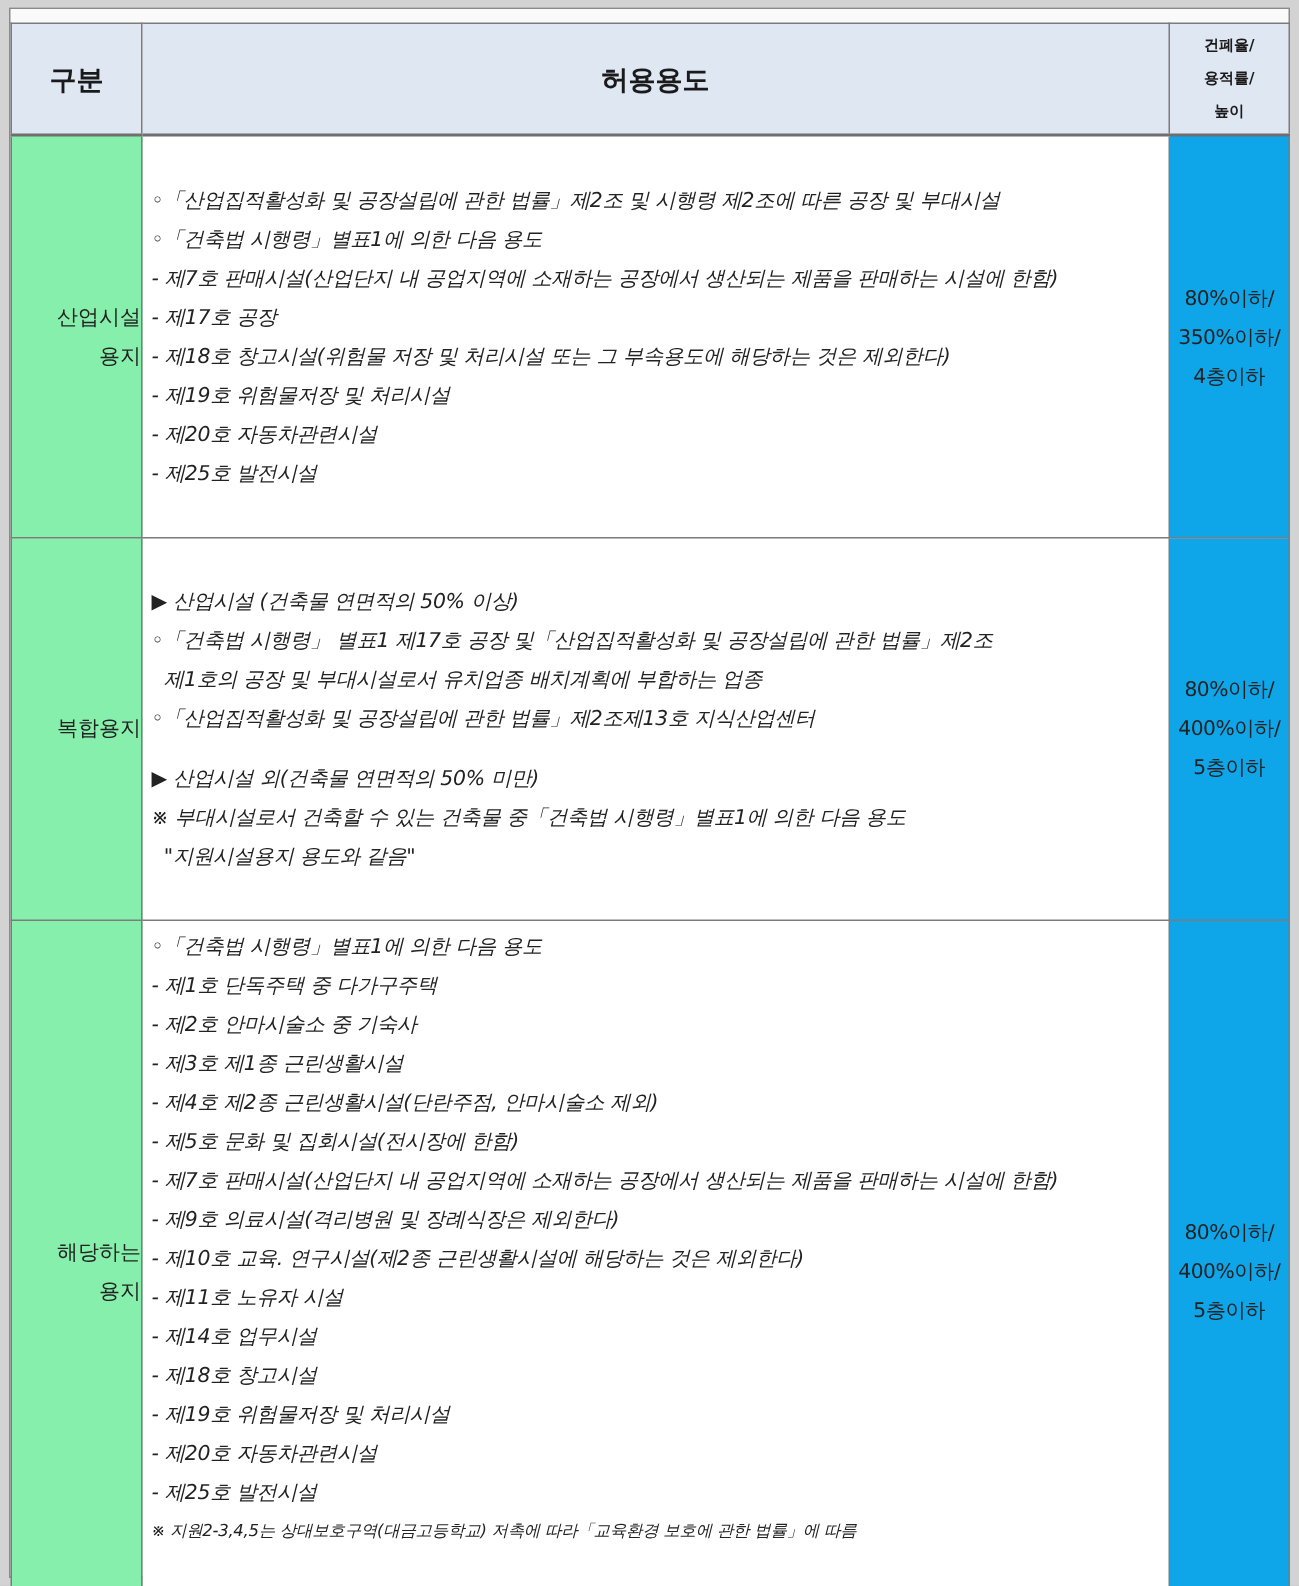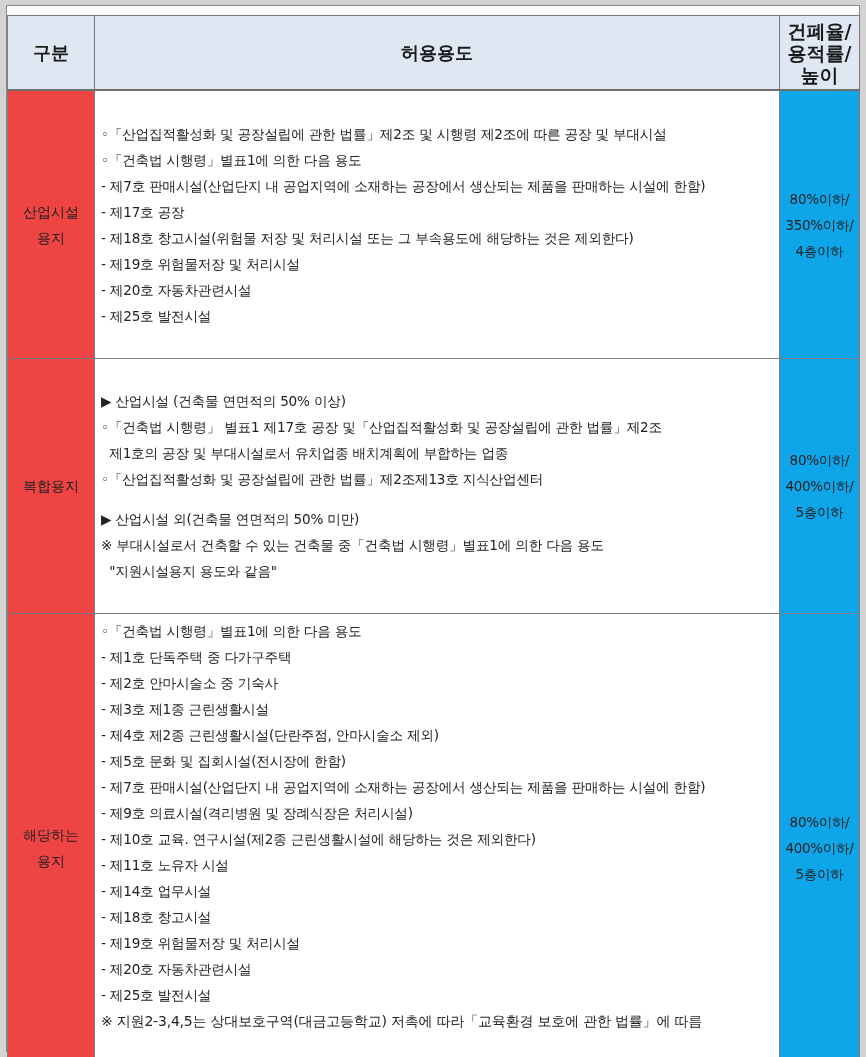--- a/index.html
+++ b/index.html
@@ -33,51 +33,51 @@
   col.c2 { width:685px; }
   col.c3 { width:80px; }
   thead th {
     background:#dfe7f3;
     height:73px;
     font-weight:bold;
     font-size:18px;
     color:#1a1a1a;
     border-bottom:2px solid #6f6f6f;
   }
-  thead th.ratio { font-size:19px; line-height:22px; }
+  thead th.ratio { font-size:10px; line-height:22px; }
   .cat {
-    text-align:center;
+    text-align:right;
     font-size:14px;
     line-height:26px;
-    background:#ef4444;
+    background:#86efac;
     margin-left:33px;
   }
   .uses {
     padding:6px 0 6px 6px;
     font-size:13.6px;
     line-height:26px;
     letter-spacing:-0.2px;
     white-space:nowrap;
     overflow:hidden;
     background:#ffffff;
   }
-  .uses .line { display:block; }
+  .uses .line { display:block;font-style:italic; }
   .uses .gap { display:block; height:14px; }
   .ratio-cell {
     text-align:center;
     font-size:13.5px;
     line-height:26px;
     background:#0ea5e9;
     letter-spacing:-0.3px;
   }
   .r1 td { height:255px; }
   .r2 td { height:242px; }
   .r3 td { height:457px; }
   .r3 .uses { vertical-align:top; padding-top:4px; }
-  .note-small { font-size:14px; }
+  .note-small { font-size:11px; }
 </style>
 </head>
 <body>
 
 <div class="page">
   <div class="sheet">
     <table>
       <colgroup>
           <col class="c1">
           <col class="c2">
@@ -145,21 +145,21 @@
             <span>용지</span>
           </td>
           <td class="uses">
             <span class="line">◦「건축법 시행령」별표1에 의한 다음 용도</span>
             <span class="line">- 제1호 단독주택 중 다가구주택</span>
             <span class="line">- 제2호 안마시술소 중 기숙사</span>
             <span class="line">- 제3호 제1종 근린생활시설</span>
             <span class="line">- 제4호 제2종 근린생활시설(단란주점, 안마시술소 제외)</span>
             <span class="line">- 제5호 문화 및 집회시설(전시장에 한함)</span>
             <span class="line">- 제7호 판매시설(산업단지 내 공업지역에 소재하는 공장에서 생산되는 제품을 판매하는 시설에 한함)</span>
-            <span class="line">- 제9호 의료시설(격리병원 및 장례식장은 처리시설)</span>
+            <span class="line">- 제9호 의료시설(격리병원 및 장례식장은 제외한다)</span>
             <span class="line">- 제10호 교육. 연구시설(제2종 근린생활시설에 해당하는 것은 제외한다)</span>
             <span class="line">- 제11호 노유자 시설</span>
             <span class="line">- 제14호 업무시설</span>
             <span class="line">- 제18호 창고시설</span>
             <span class="line">- 제19호 위험물저장 및 처리시설</span>
             <span class="line">- 제20호 자동차관련시설</span>
             <span class="line">- 제25호 발전시설</span>
             <span class="line note-small">※ 지원2-3,4,5는 상대보호구역(대금고등학교) 저촉에 따라「교육환경 보호에 관한 법률」에 따름</span>
           </td>
           <td class="ratio-cell">

